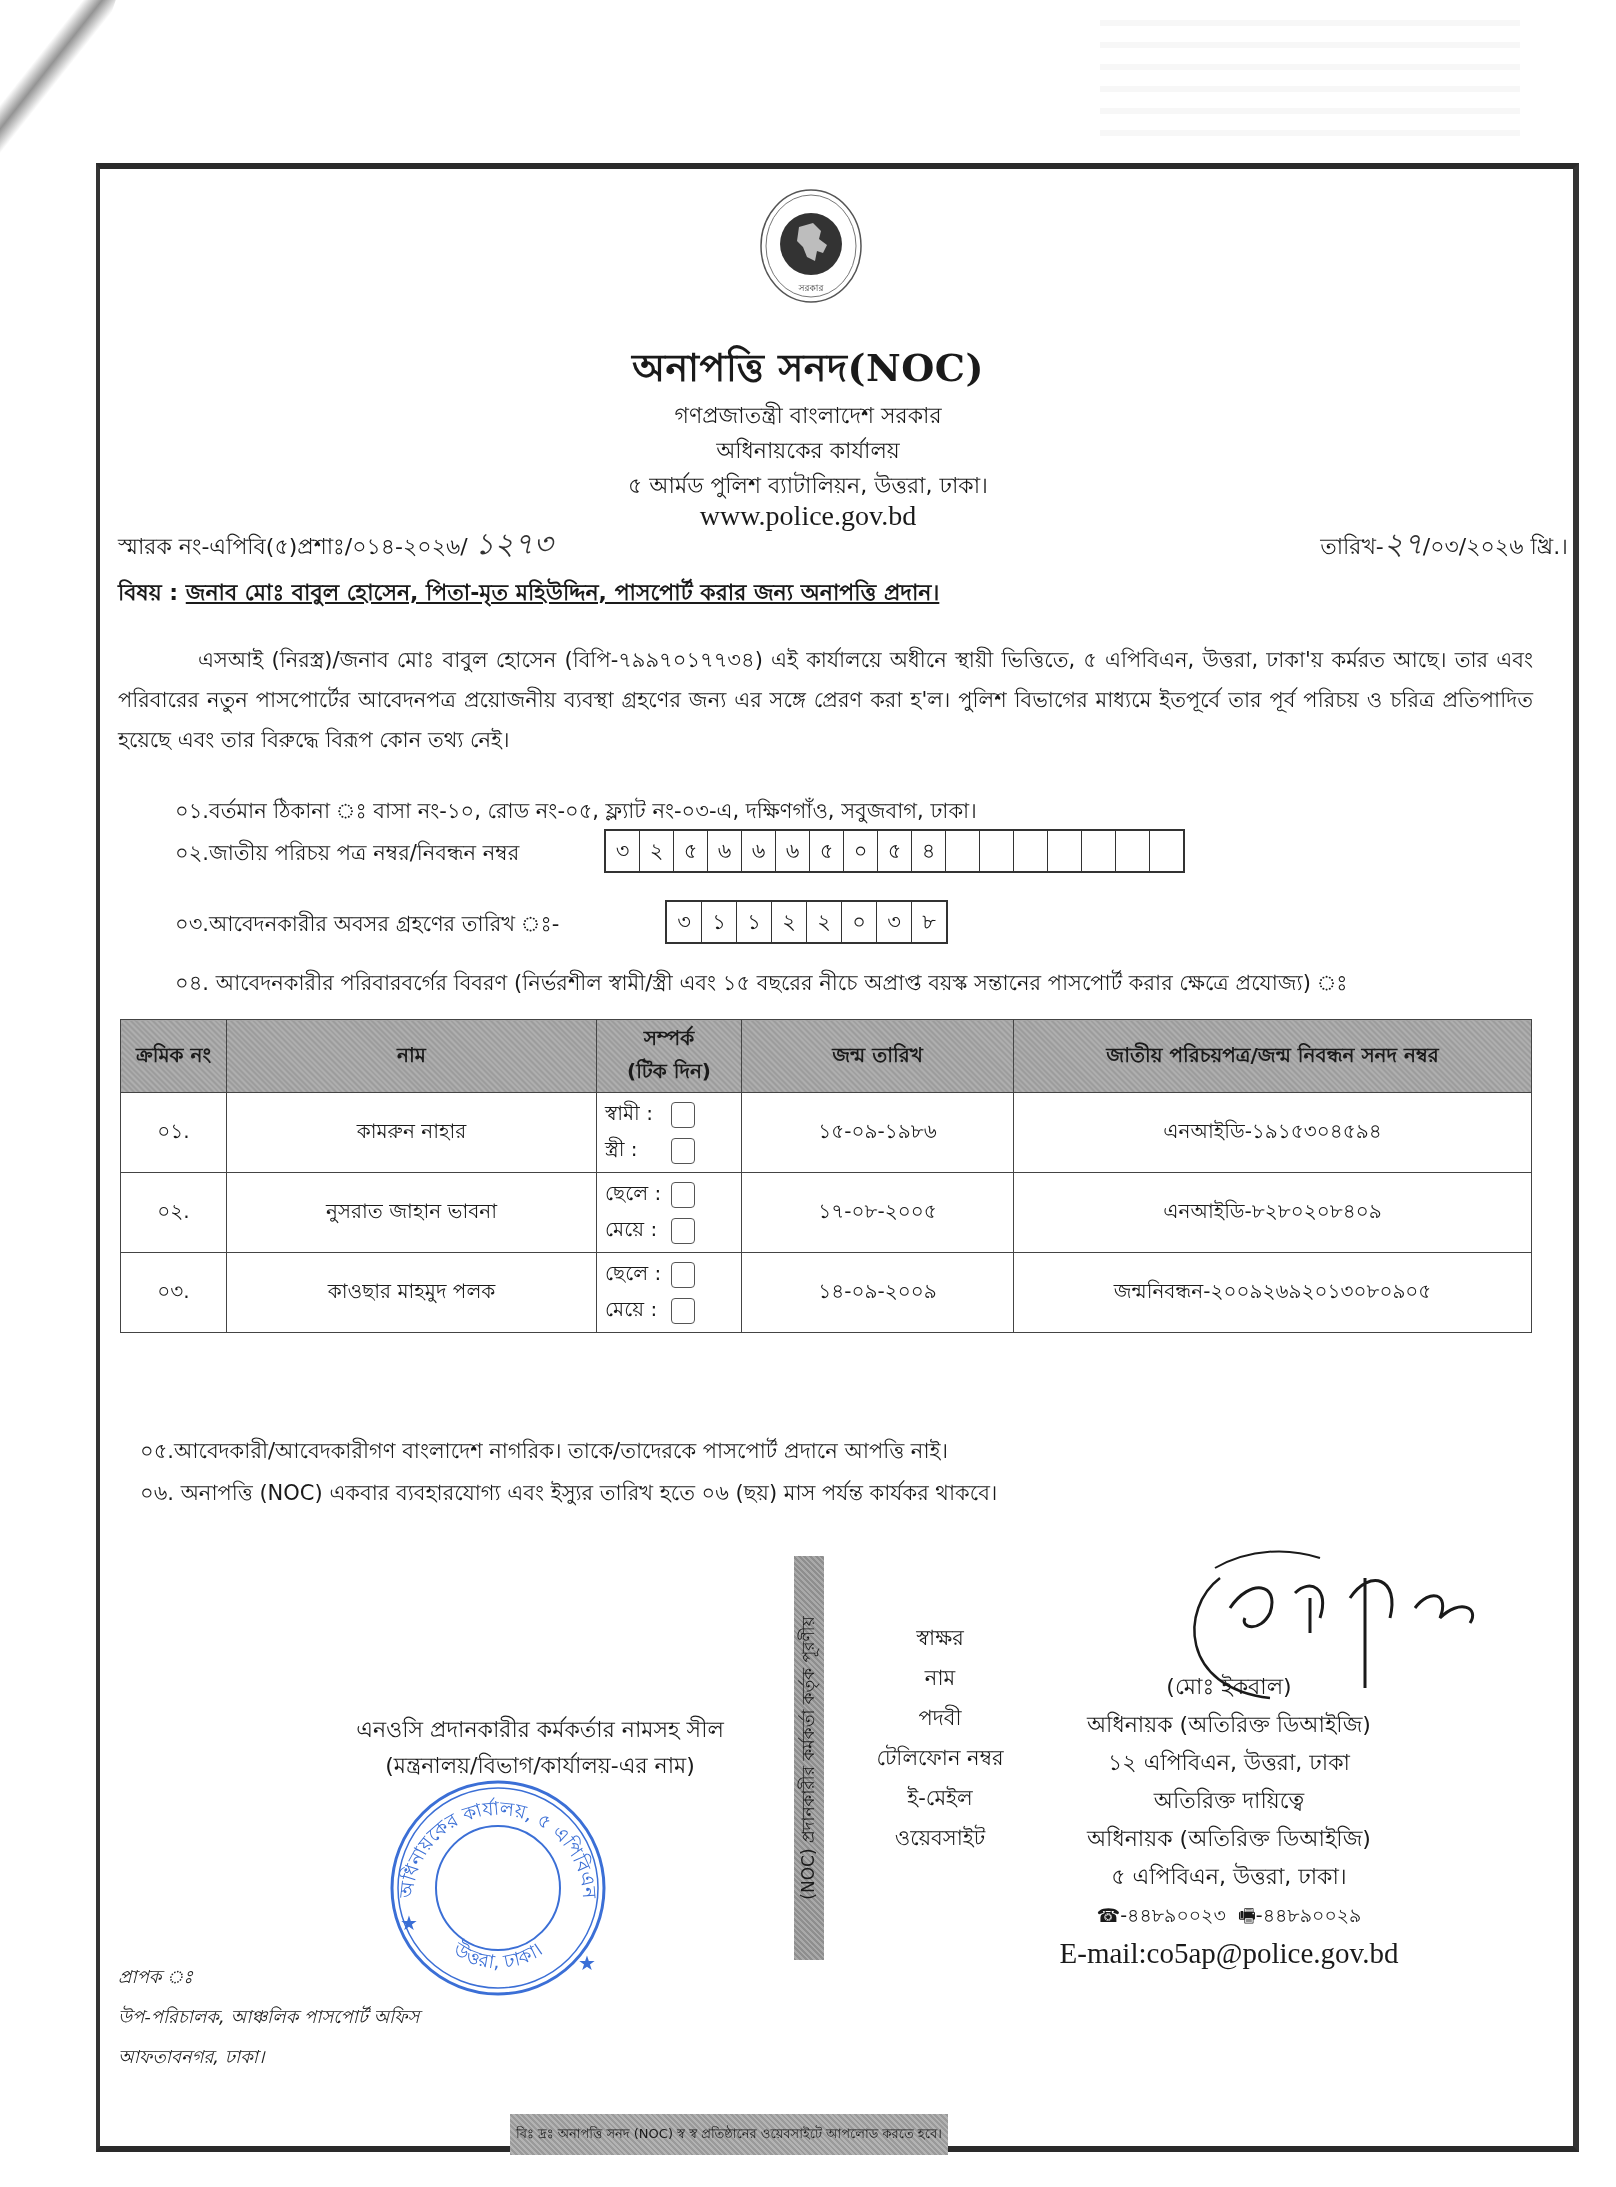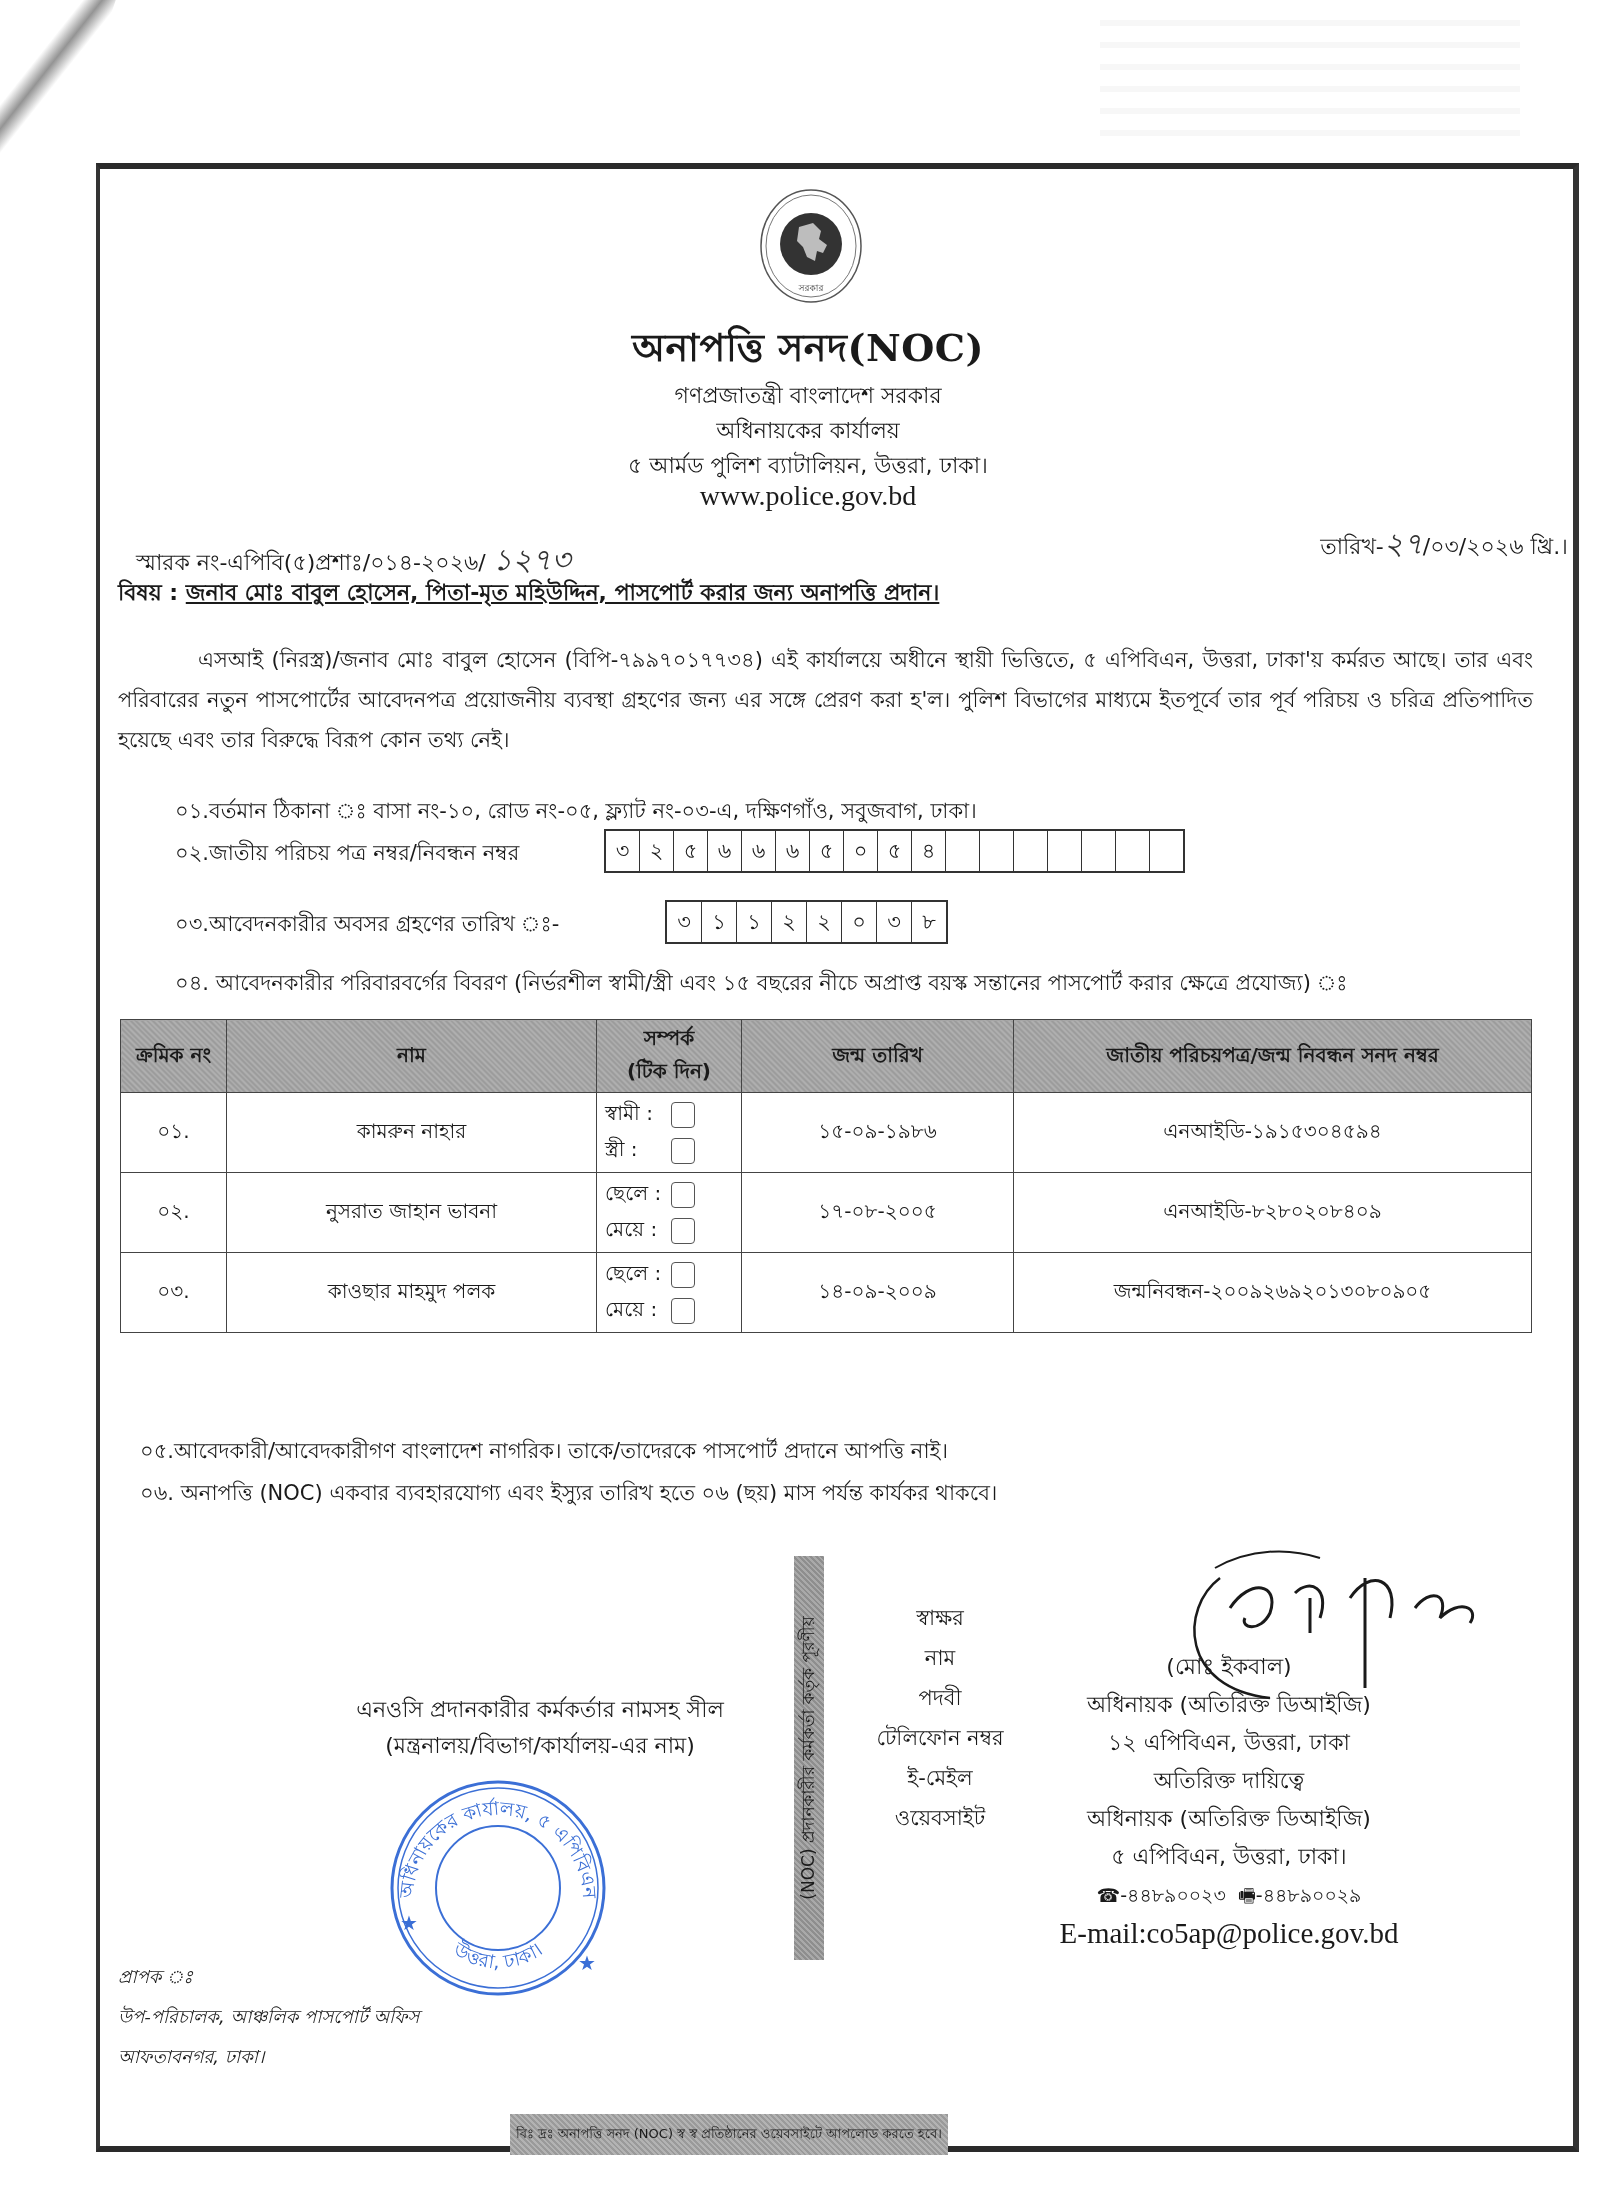--- a/index.html
+++ b/index.html
@@ -17,31 +17,31 @@
   .ghost-bg {
     position:absolute; left:1100px; top:20px; width:420px; height:120px;
     background:repeating-linear-gradient(180deg, rgba(0,0,0,0.03) 0 6px, rgba(0,0,0,0) 6px 22px);
   }
   .frame {
     position:absolute; left:96px; top:163px; width:1483px; height:1989px;
     border-top:6px solid #2a2a2a; border-left:4px solid #333; border-right:6px solid #333; border-bottom:6px solid #2a2a2a;
     box-sizing:border-box;
   }
   .abs { position:absolute; }
-  .center { text-align:center; }
+  .center { text-align:center;margin-top:20px; }
   .emblem {
     position:absolute; left:741px; top:187px; width:140px; height:118px;
   }
   .title {
     left:0; width:1616px; top:318px; font-size:38px; font-weight:bold;
     font-family:"DejaVu Serif", "Liberation Serif", serif; letter-spacing:0.5px;
   }
   .hdr-line { left:0; width:1616px; font-size:22px; }
   .web { font-family:"Liberation Serif", "DejaVu Serif", serif; font-size:28px; }
-  .memo { left:118px; top:536px; font-size:22px;margin-left:18px; }
+  .memo { left:118px; top:520px; font-size:22px; }
   .memo .hand, .date .hand { font-family:"DejaVu Serif", serif; font-style:italic; font-size:30px; color:#333; }
   .date { right:48px; top:520px; font-size:22px; }
   .subject { left:118px; top:575px; font-size:22px; font-weight:bold; }
   .subject .u { text-decoration:underline; }
   .para {
     left:118px; width:1415px; top:640px; font-size:21px; line-height:40px; text-align:justify;
     text-indent:80px;
   }
   .item { left:175px; font-size:21px; }
   .digit-box { position:absolute; display:flex; border:2px solid #333; height:40px; }

